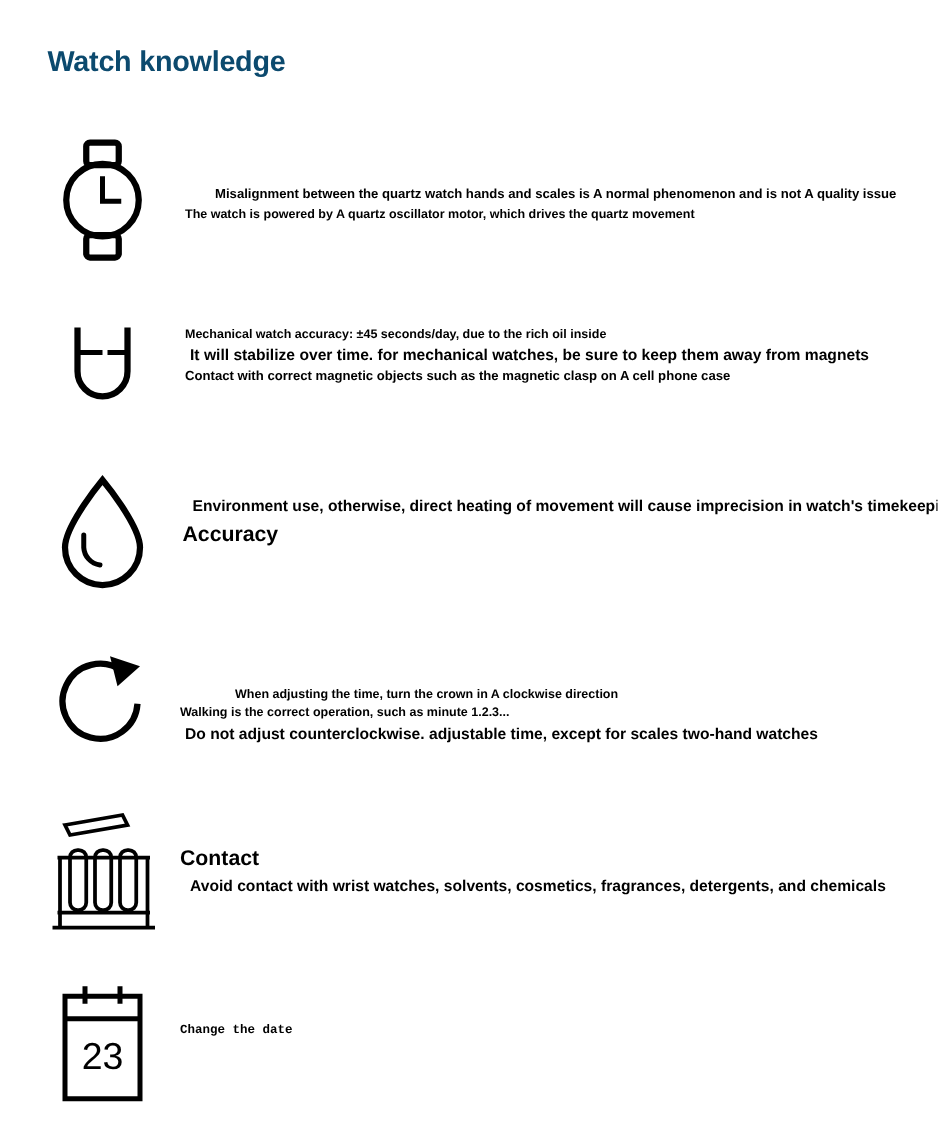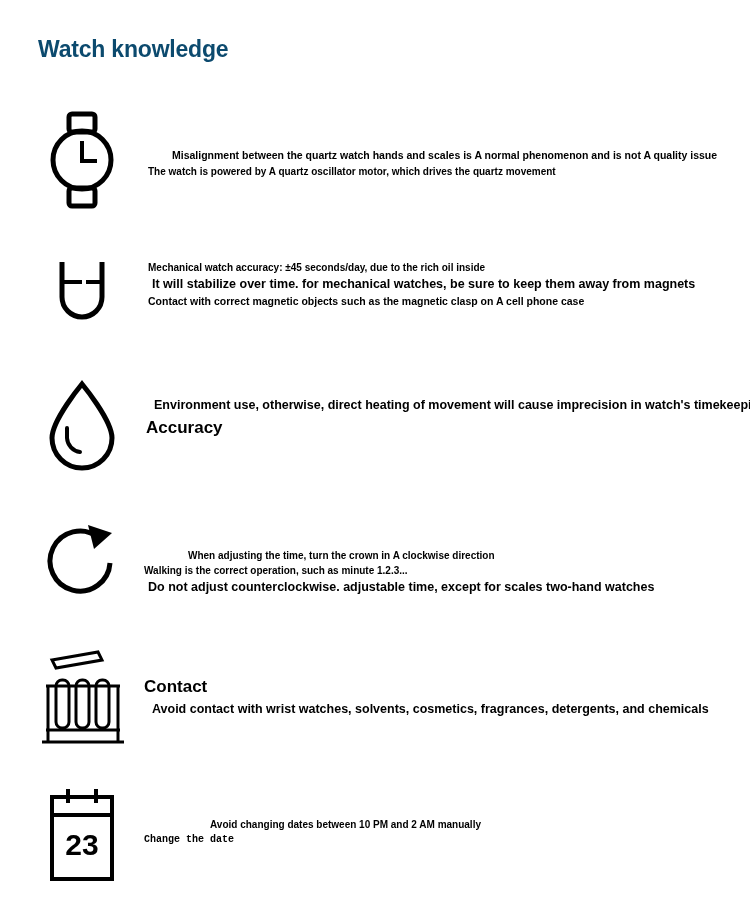--- a/index.html
+++ b/index.html
@@ -34,21 +34,20 @@
     left: 0;
     width: 640px;
   }
   .icon-box {
     position: absolute;
     left: 34px;
     width: 96px;
     display: flex;
     align-items: center;
     justify-content: center;
-    font-weight: bold;
   }
   .text-box {
     position: absolute;
     left: 140px;
     width: 600px;
   }
   .line {
     display: block;
     white-space: nowrap;
     color: #000;
@@ -204,18 +203,17 @@
     <div class="icon-box">
       <svg width="80" height="105" viewBox="0 0 80 105">
         <line x1="26" y1="4" x2="26" y2="18" stroke="#000" stroke-width="4"></line>
         <line x1="54" y1="4" x2="54" y2="18" stroke="#000" stroke-width="4"></line>
         <rect x="10" y="12" width="60" height="82" fill="none" stroke="#000" stroke-width="4"></rect>
         <line x1="10" y1="30" x2="70" y2="30" stroke="#000" stroke-width="4"></line>
         <text x="40" y="70" font-family="Liberation Sans, sans-serif" font-size="30" text-anchor="middle" fill="#000">23</text>
       </svg>
     </div>
     <div class="text-box">
-      <span class="line l-large r1">Avoid changing dates between 10 PM and 2 AM manually</span>
       <span class="line l-large r2">Change the date</span>
     </div>
   </div>
 
 </div>
 
 </body></html>

